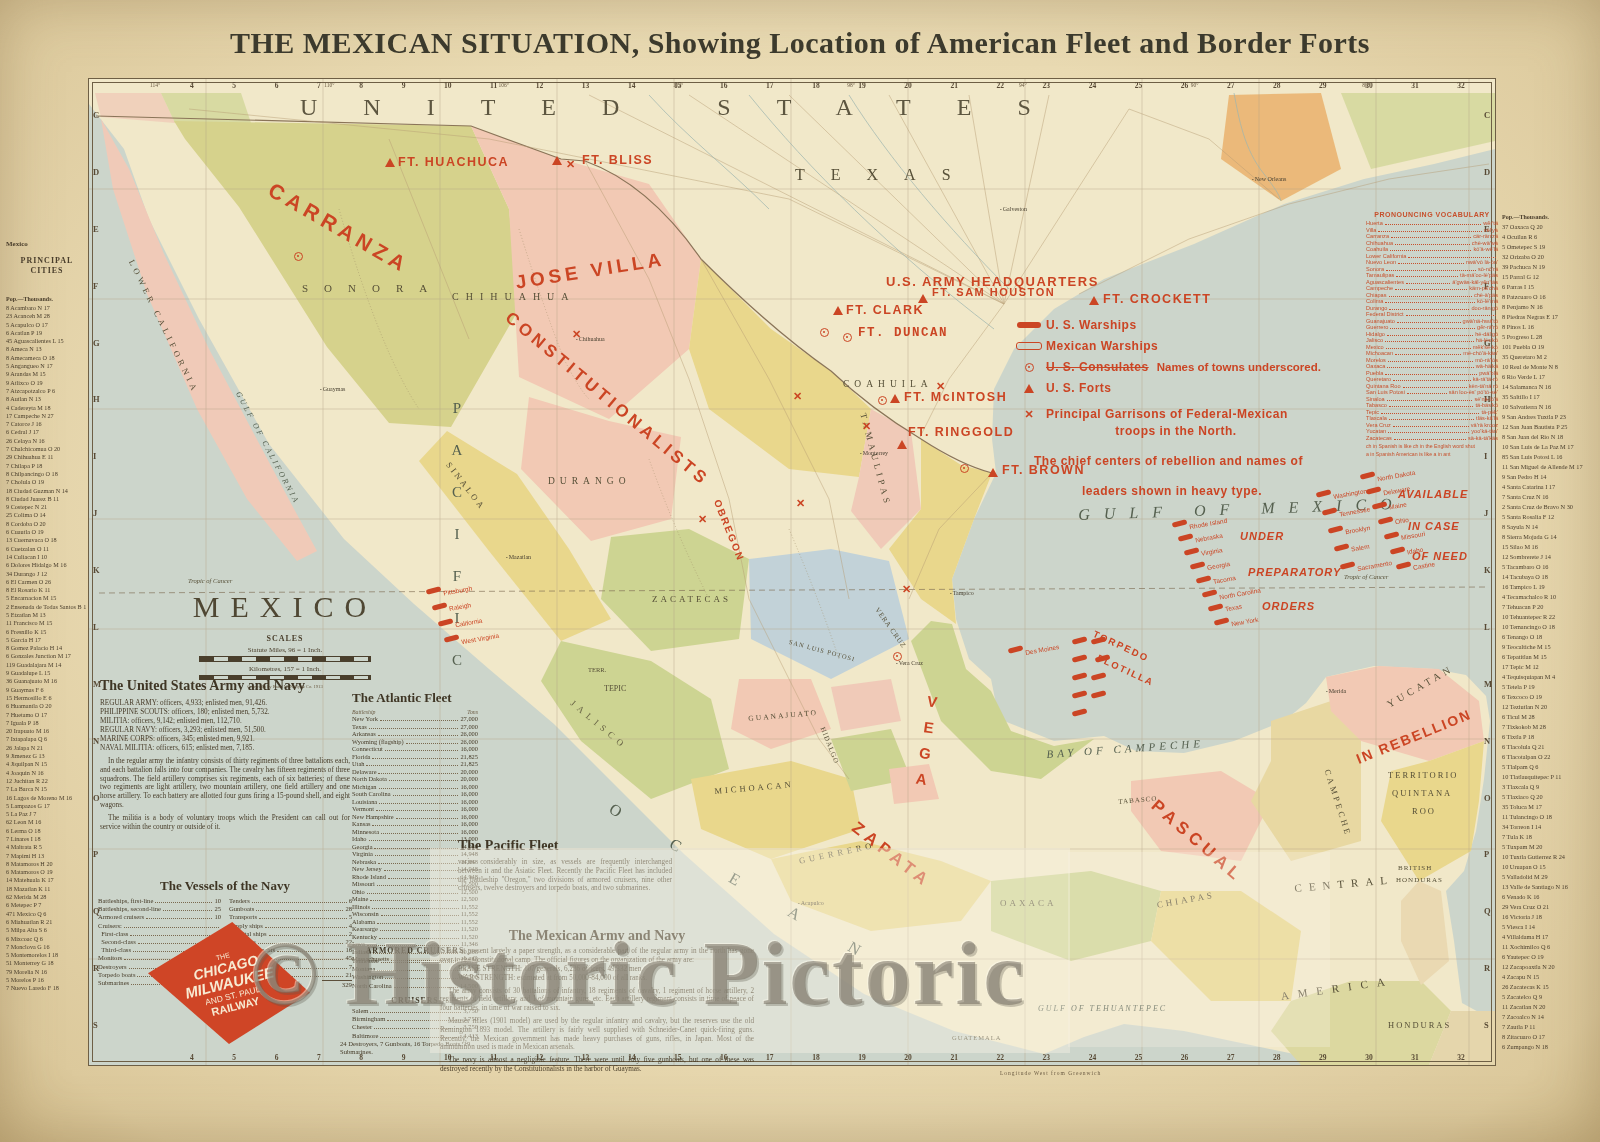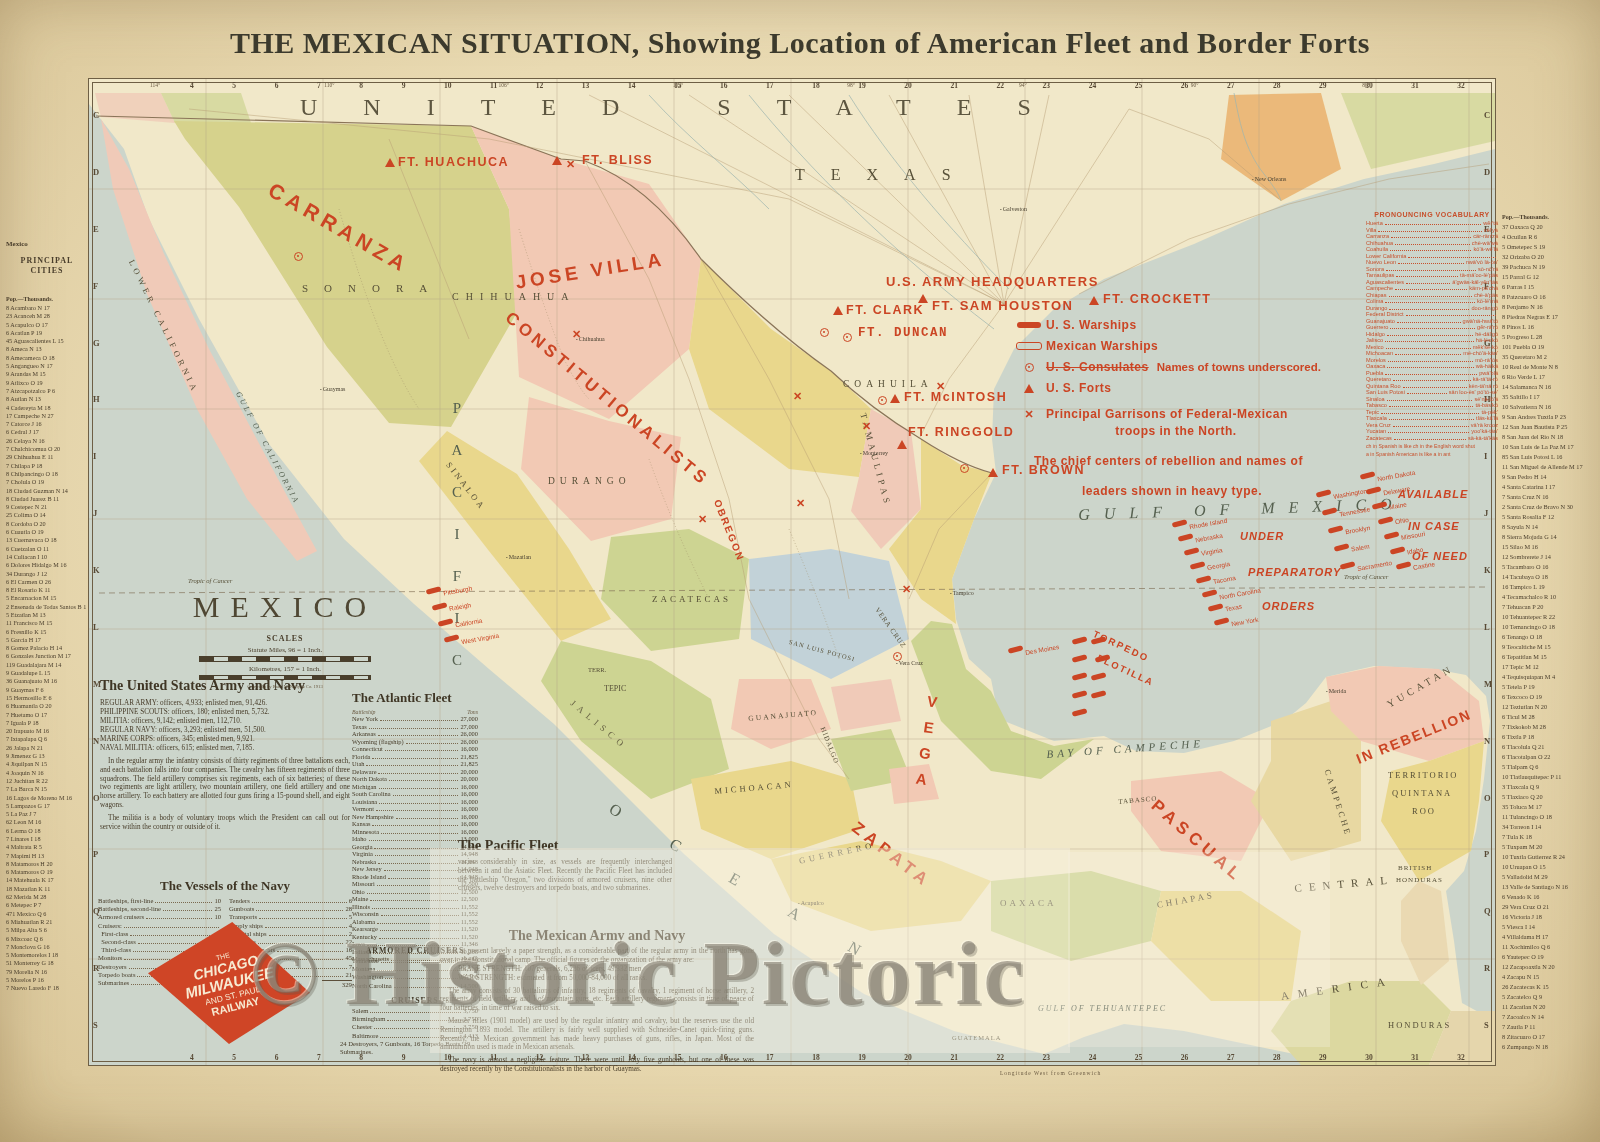--- a/index.html
+++ b/index.html
@@ -590,21 +590,21 @@
   <div class="abs red fort" style="left:398px;top:155px;">FT. HUACHUCA</div>
   <span class="abs tri" style="left:552px;top:156px;"></span>
   <span class="abs gx" style="left:566px;top:158px;">✕</span>
   <div class="abs red fort" style="left:582px;top:153px;">FT. BLISS</div>
   <span class="abs tri" style="left:833px;top:306px;"></span>
   <div class="abs red fort" style="left:846px;top:303px;">FT. CLARK</div>
   <span class="abs cons" style="left:843px;top:333px;"></span>
   <div class="abs red fort" style="left:858px;top:326px;font-family:Liberation Mono, monospace;">FT. DUNCAN</div>
   <div class="abs red" style="left:886px;top:274px;font-size:13px;letter-spacing:1.5px;">U.S. ARMY HEADQUARTERS</div>
   <span class="abs tri" style="left:918px;top:294px;"></span>
-  <div class="abs red fort" style="left:932px;top:298px;font-size:13px;">FT. SAM HOUSTON</div>
+  <div class="abs red fort" style="left:932px;top:286px;font-size:11px;">FT. SAM HOUSTON</div>
   <span class="abs tri" style="left:1089px;top:296px;"></span>
   <div class="abs red fort" style="left:1103px;top:292px;">FT. CROCKETT</div>
   <span class="abs cons" style="left:878px;top:396px;"></span>
   <span class="abs tri" style="left:890px;top:394px;"></span>
   <div class="abs red fort" style="left:904px;top:390px;">FT. McINTOSH</div>
   <span class="abs tri" style="left:897px;top:440px;"></span>
   <div class="abs red fort" style="left:908px;top:425px;">FT. RINGGOLD</div>
   <span class="abs tri" style="left:988px;top:468px;"></span>
   <div class="abs red fort" style="left:1002px;top:463px;">FT. BROWN</div>
 

